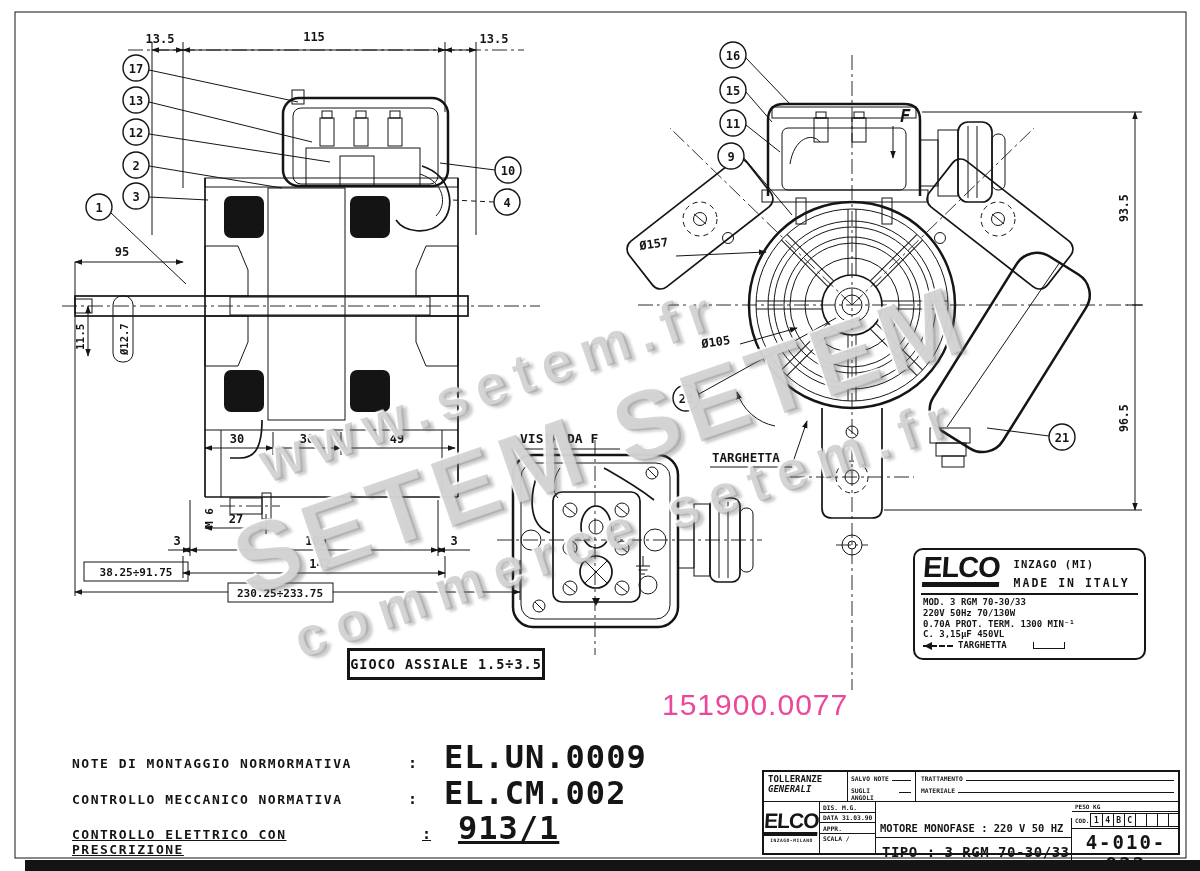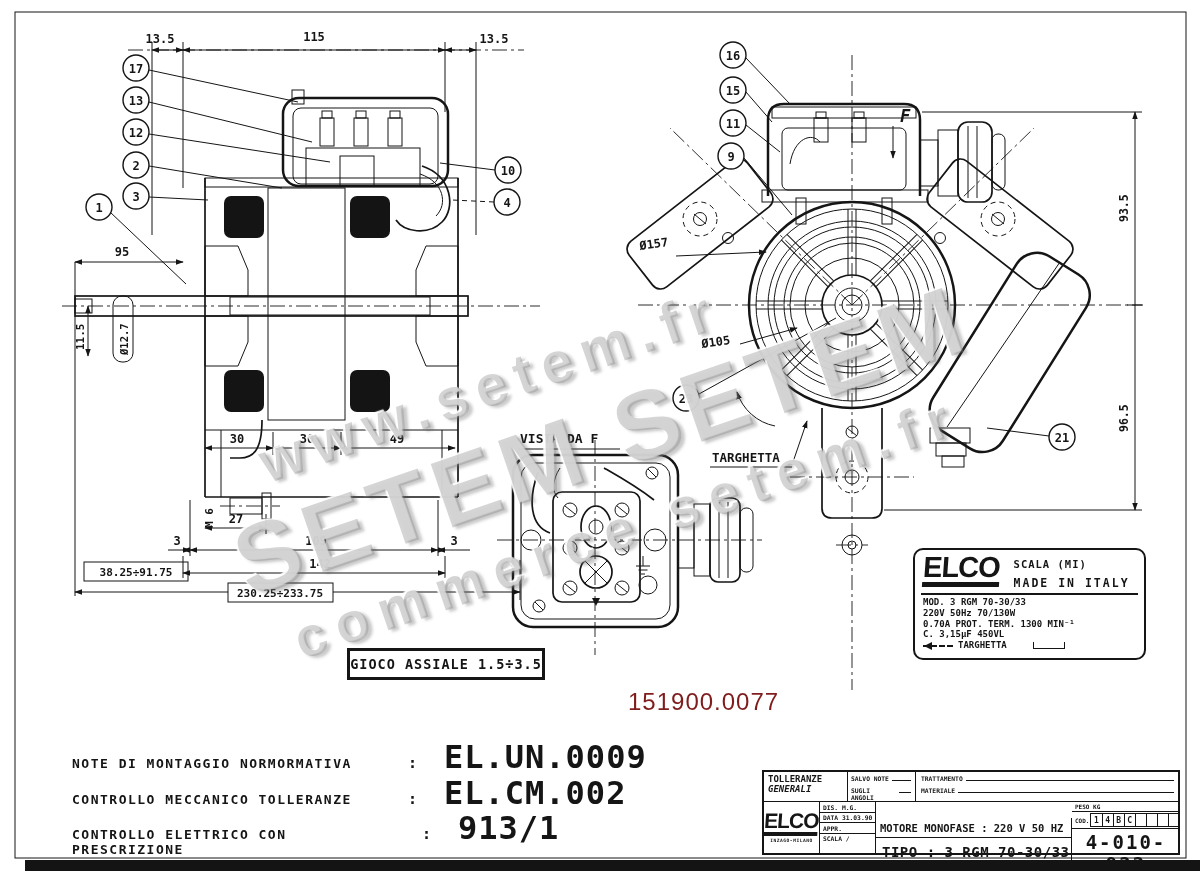--- a/index.html
+++ b/index.html
@@ -9,21 +9,21 @@
   .abs{position:absolute;}
   
   #wm{position:absolute;left:200px;top:455px;transform:rotate(-19deg);transform-origin:0 0;
       z-index:6;pointer-events:none;font-family:"Liberation Sans",sans-serif;font-weight:bold;
       color:rgba(128,128,128,0.33);text-shadow:-2px -2px 1px rgba(255,255,255,0.95),3px 3px 3px rgba(80,80,80,0.30);
       white-space:nowrap;line-height:1;}
   .wm1{font-size:58px;letter-spacing:9px;margin-left:55px;}
   .wm2{font-size:98px;letter-spacing:6px;margin-top:10px;}
   .wm3{font-size:56px;letter-spacing:11px;margin-top:14px;margin-left:30px;}
   
-  #pn{left:628px;top:688px;font-family:"Liberation Sans",sans-serif;font-size:24px;color:#7f1d1d;
+  #pn{left:662px;top:688px;font-family:"Liberation Sans",sans-serif;font-size:30px;color:#ec4899;
       letter-spacing:1px;z-index:4;}
   
   #gioco{left:347px;top:648px;width:192px;height:26px;border:3px solid #151515;z-index:4;
          display:flex;align-items:center;justify-content:center;font-size:13.5px;font-weight:bold;letter-spacing:1px;}
   
   .note-row{position:absolute;left:72px;z-index:4;display:flex;align-items:baseline;gap:20px;}
   .note-label{font-size:13px;font-weight:bold;letter-spacing:1.5px;width:316px;}
   .note-sep{font-size:15px;font-weight:bold;width:16px;}
   .note-val{font-size:32px;font-weight:bold;letter-spacing:1px;}
   
@@ -446,35 +446,35 @@
   </div>
 
   <div id="pn" class="abs">151900.0077</div>
 
   <div class="note-row" style="top:738px;">
     <span class="note-label">NOTE DI MONTAGGIO NORMORMATIVA</span>
     <span class="note-sep">:</span>
     <span class="note-val">EL.UN.0009</span>
   </div>
   <div class="note-row" style="top:774px;">
-    <span class="note-label">CONTROLLO MECCANICO TOLLERANZE</span>
+    <span class="note-label">CONTROLLO MECCANICO NORMATIVA</span>
     <span class="note-sep">:</span>
     <span class="note-val">EL.CM.002</span>
   </div>
-  <div class="note-row" style="top:809px;">
+  <div class="note-row" style="top:809px;text-decoration:underline;">
     <span class="note-label" style="width:330px;">CONTROLLO ELETTRICO CON PRESCRIZIONE</span>
     <span class="note-sep">:</span>
     <span class="note-val">913/1</span>
   </div>
 
   <div id="plate" class="abs">
     <div class="hd">
       <div class="elco-big">ELCO</div>
       <div class="hd-r">
-        <div class="c1">SCALA (MI)</div>
+        <div class="c1">INZAGO (MI)</div>
         <div class="c2">MADE IN ITALY</div>
       </div>
     </div>
     <div class="rule"></div>
     <div class="ln">MOD. 3 RGM 70-30/33</div>
     <div class="ln">220V 50Hz 70/130W</div>
     <div class="ln">0.70A PROT. TERM. 1300 MIN⁻¹</div>
     <div class="ln">C. 3,15μF 450VL</div>
     <div class="ln">
       <span class="rot-arrow"></span>

